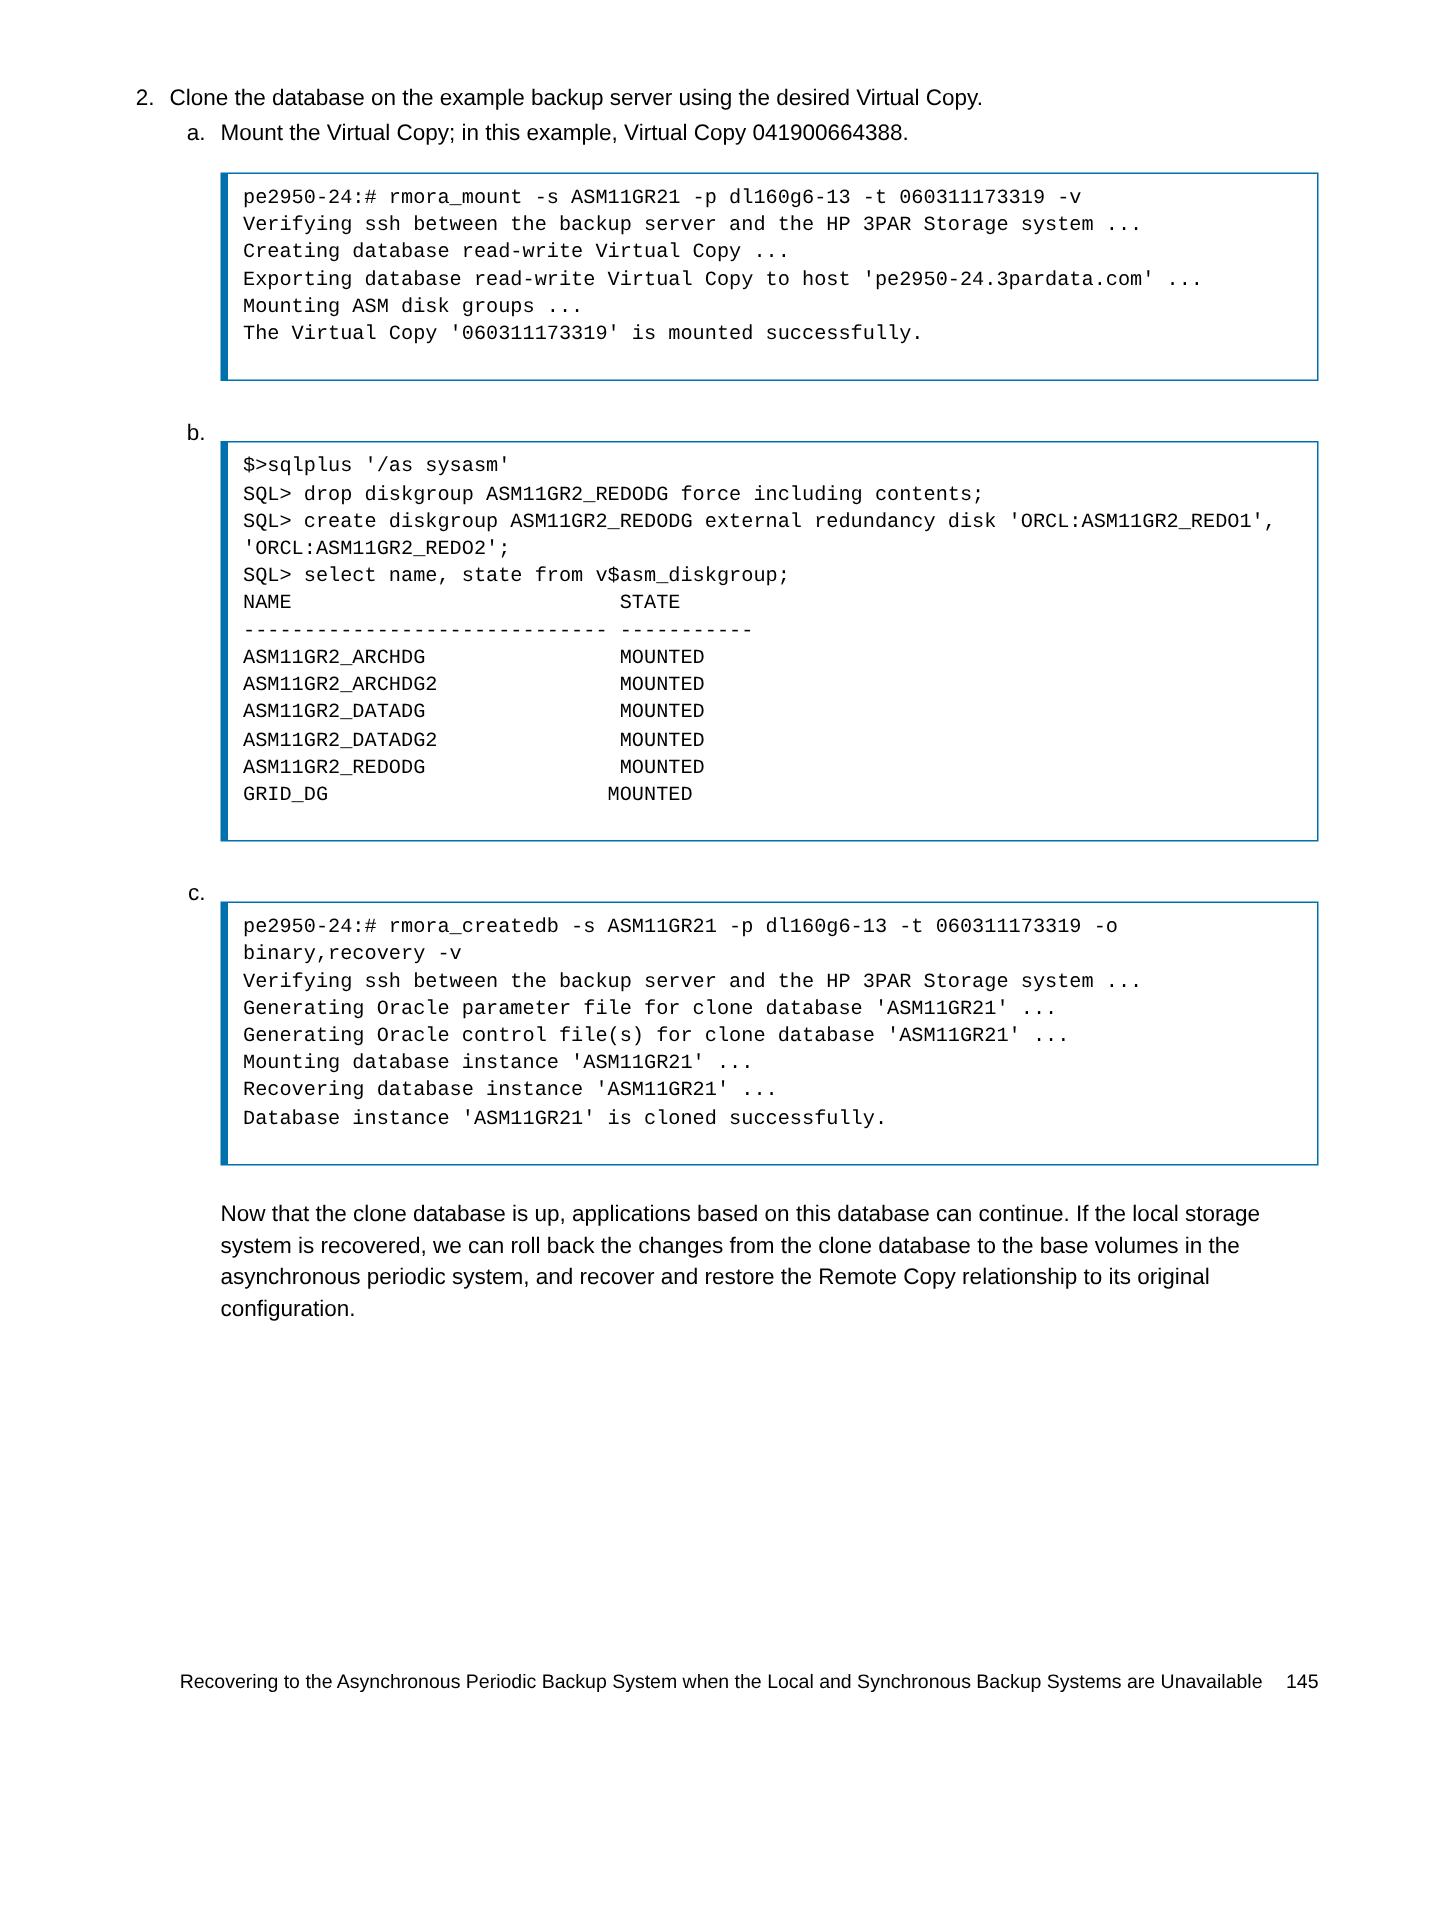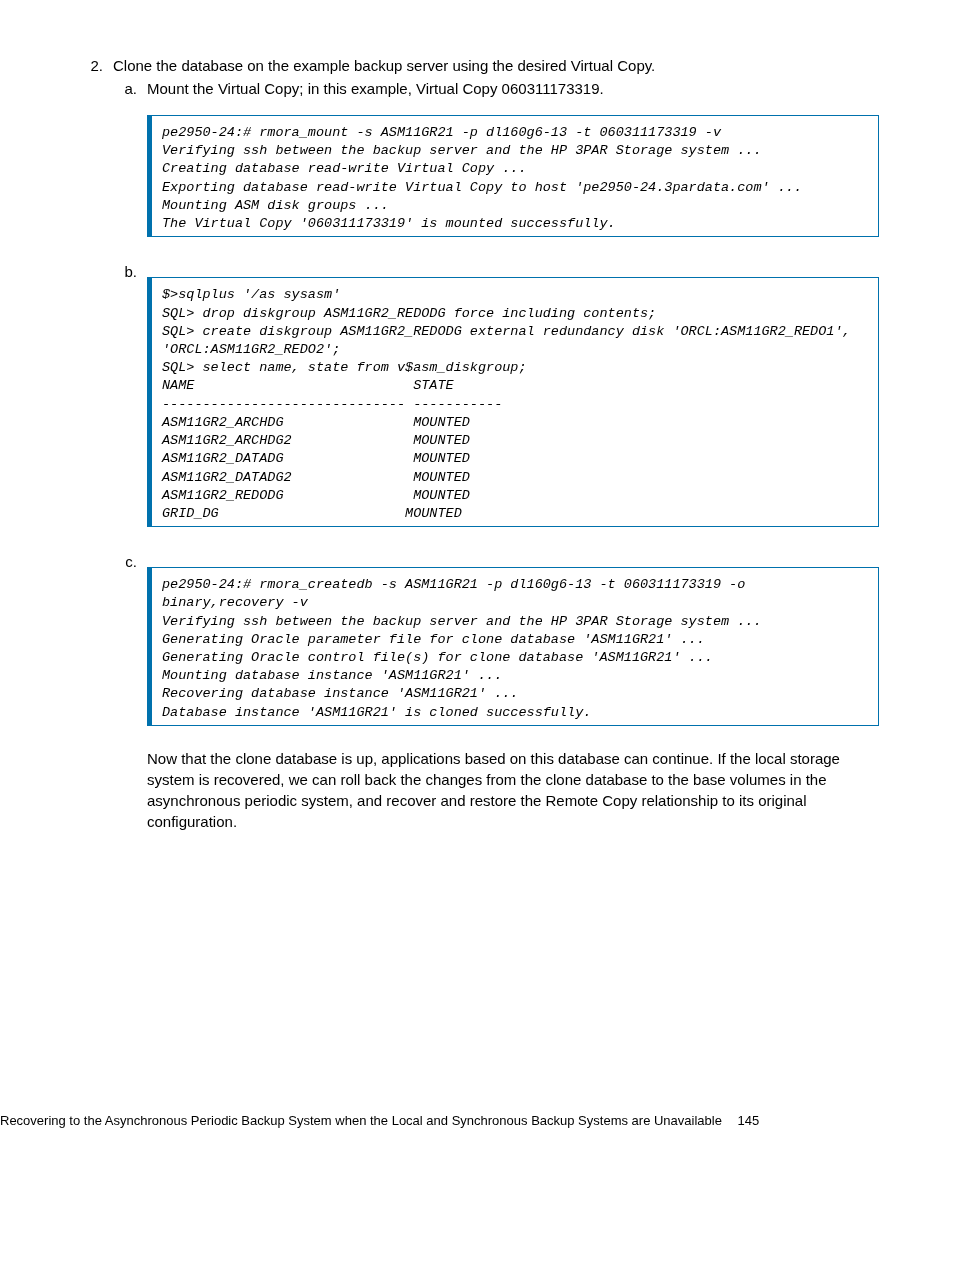--- a/index.html
+++ b/index.html
@@ -54,33 +54,33 @@
     flex: 1;
   }
   pre.code {
     font-family: "Courier New", monospace;
     font-size: 13.5px;
     line-height: 1.35;
     white-space: pre-wrap;
     word-break: break-word;
     border: 1px solid #0071ad;
     border-left: 5px solid #0071ad;
-    padding: 8px 10px 3px 10px;
+    padding: 8px 10px 20px 10px;
     margin: 16px 0 22px 0;
     background: #fff;
     color: #000;
-    font-style: italic;
   }
   .paragraph {
   }
   .footer {
     position: absolute;
     bottom: 30px;
     left: 0;
     right: 75px;
+    text-align: right;
     font-size: 13px;
   }
   .pgnum {
     margin-left: 12px;
   }
 </style>
 </head>
 <body>
 
 <div class="page">
@@ -89,21 +89,21 @@
     <li class="li-num">
       <div class="num-col">2.</div>
       <div class="txt-col">
         <div>Clone the database on the example backup server using the desired Virtual Copy.</div>
 
         <ol class="sub">
 
           <li class="sub-li">
             <div class="sub-num">a.</div>
             <div class="sub-txt">
-              <div>Mount the Virtual Copy; in this example, Virtual Copy 060311173319.</div>
+              <div>Mount the Virtual Copy; in this example, Virtual Copy 041900664388.</div>
               <pre class="code">pe2950-24:# rmora_mount -s ASM11GR21 -p dl160g6-13 -t 060311173319 -v
 Verifying ssh between the backup server and the HP 3PAR Storage system ...
 Creating database read-write Virtual Copy ...
 Exporting database read-write Virtual Copy to host 'pe2950-24.3pardata.com' ...
 Mounting ASM disk groups ...
 The Virtual Copy '060311173319' is mounted successfully.</pre>
             </div>
           </li>
 
           <li class="sub-li">

